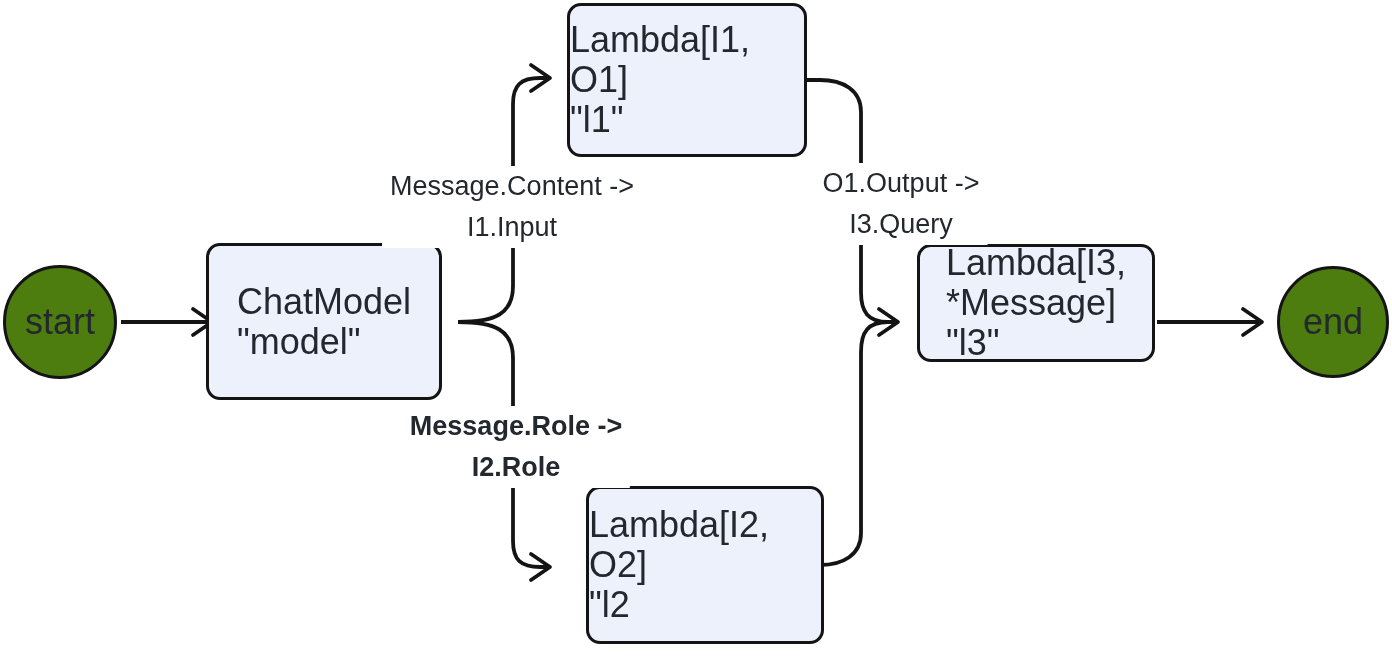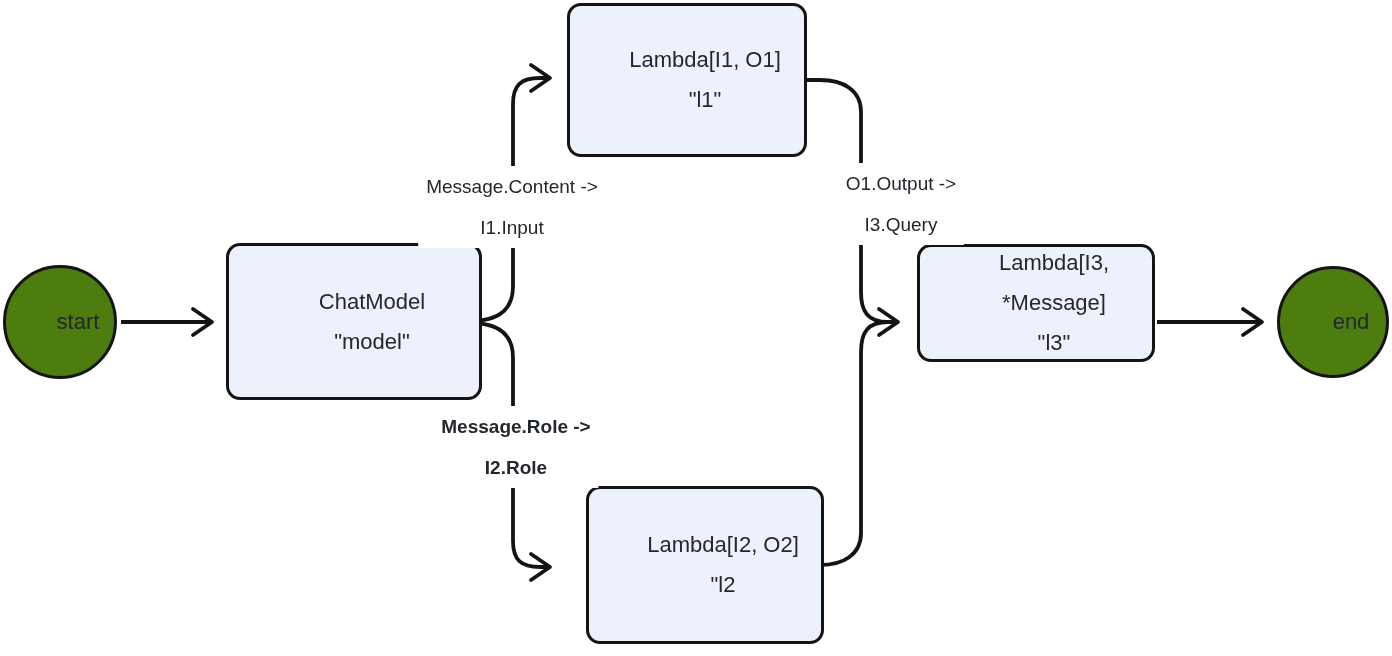--- a/index.html
+++ b/index.html
@@ -27,44 +27,42 @@
     fill: none;
     stroke: #141414;
     stroke-width: 3.8;
   }
   .node {
     position: absolute;
     box-sizing: border-box;
     display: flex;
     align-items: center;
     justify-content: center;
-    text-align: center;
     white-space: pre-line;
-    font-size: 22px;
+    font-size: 36px;
     line-height: 40px;
     z-index: 2;
     border: 3.5px solid #141414;
-    padding-left: 36px;
   }
   .node-rect {
     background: #ecf1fb;
     border-radius: 14px;
   }
   .node-circle {
     background: #4d7c0f;
     border-radius: 50%;
   }
   .edge-label {
     position: absolute;
     transform: translateX(-50%);
     background: #ffffff;
     padding: 0 8px;
     text-align: center;
     white-space: pre-line;
-    font-size: 19px;
+    font-size: 27px;
     line-height: 41px;
     z-index: 2;
   }
 </style>
 </head>
 <body>
 
 <div class="canvas">
 
   <svg class="edge-layer" viewBox="0 0 1392 656" xmlns="http://www.w3.org/2000/svg">
@@ -84,21 +82,21 @@
 
     <path d="M 807 565 L 820 565 C 843 565 861 555 861 533 L 861 352 C 861 332 868 322 888 322 L 894 322"></path>
 
     <path d="M 1157 322 L 1262 322" marker-end="url(#arrow)"></path>
   </svg>
 
   <div class="node node-circle" style="left:3px; top:265px; width:114px; height:114px;">
     <span>start</span>
   </div>
 
-  <div class="node node-rect" style="left:226px; top:243px; width:256px; height:157px;">
+  <div class="node node-rect" style="left:206px; top:243px; width:236px; height:157px;">
     <span>ChatModel
 "model"</span>
   </div>
 
   <div class="node node-rect" style="left:567px; top:3px; width:240px; height:154px;">
     <span>Lambda[I1, O1]
 "l1"</span>
   </div>
 
   <div class="node node-rect" style="left:568px; top:486px; width:238px; height:158px;margin-left:18px;">

